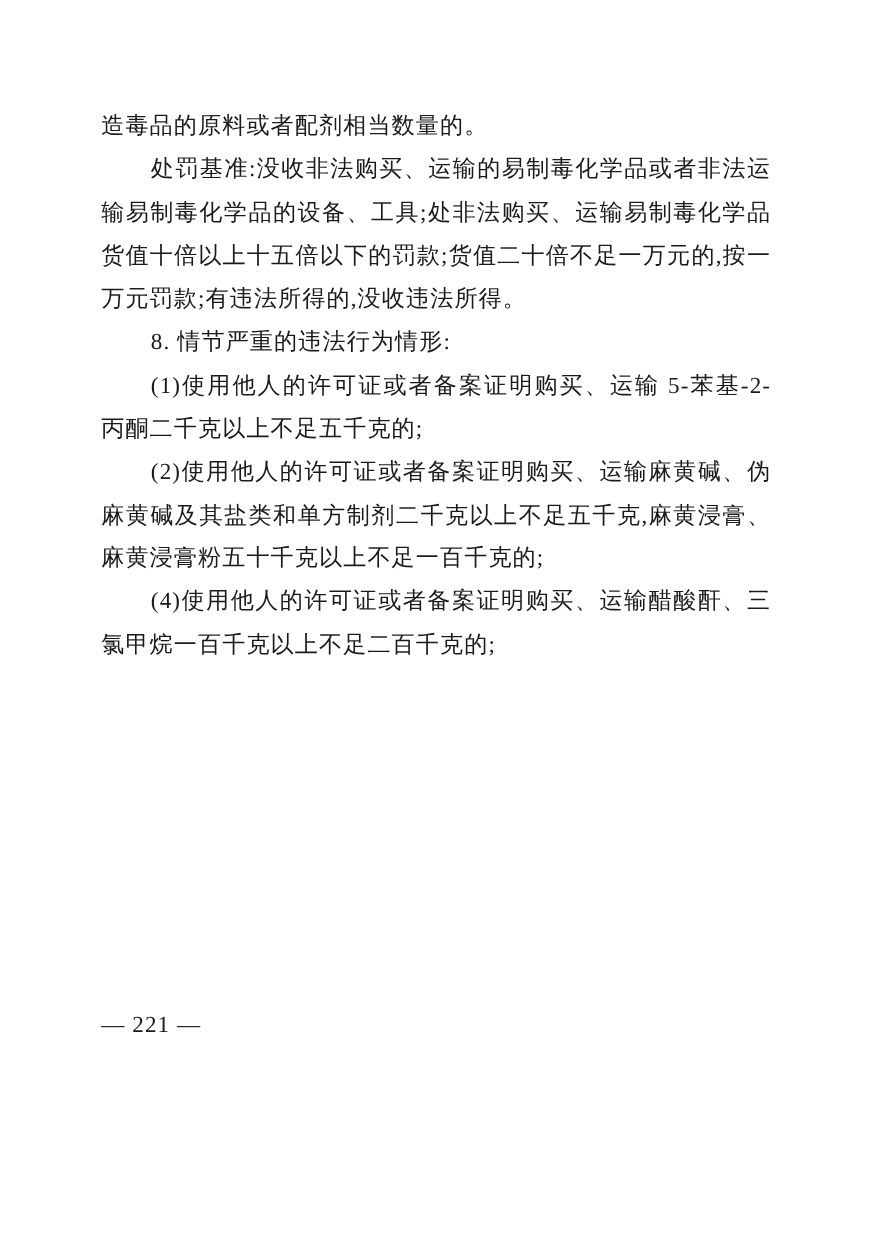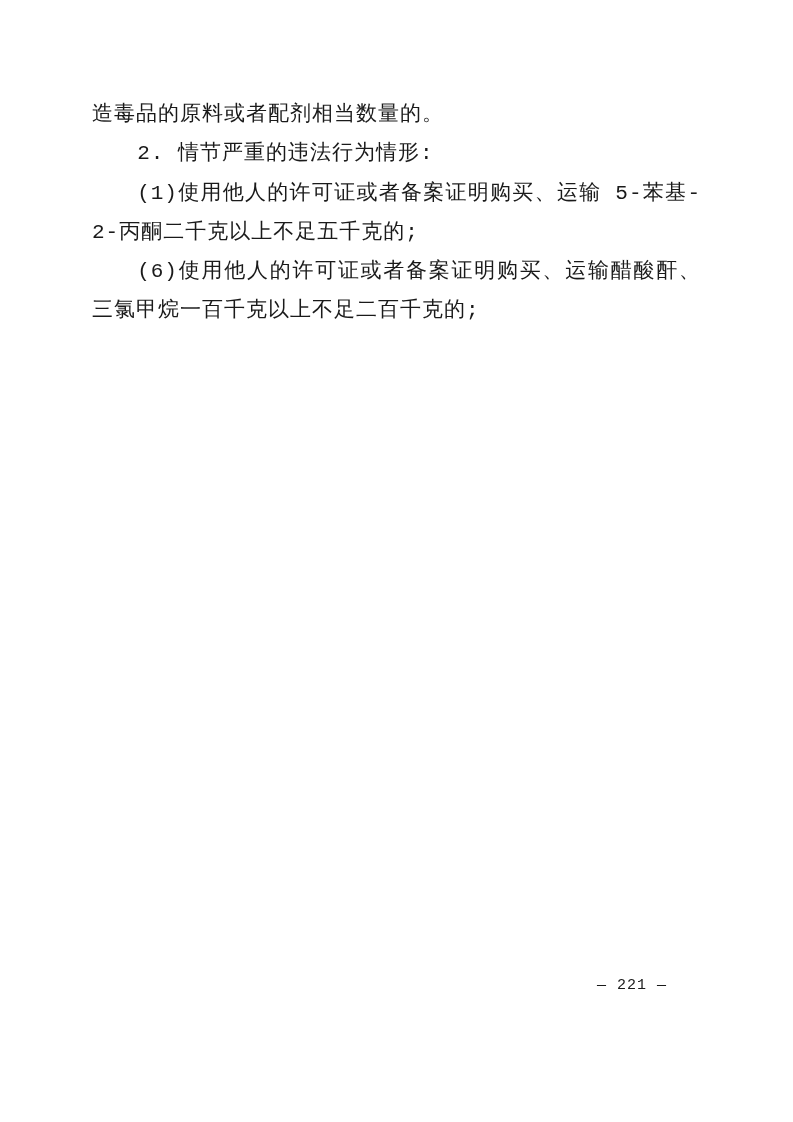--- a/index.html
+++ b/index.html
@@ -6,21 +6,21 @@
     margin: 0;
     padding: 0;
     background: #e8e8e8;
   }
   .page {
     position: relative;
     width: 793px;
     height: 1122px;
     margin: 0 auto;
     background: #ffffff;
-    font-family: Liberation Mono, monospace;
+    font-family: Liberation Serif, serif;
     color: #1a1a1a;
     overflow: hidden;
   }
   .content {
     position: absolute;
     left: 92px;
     top: 95px;
     width: 609px;
   }
   .body-para {
@@ -33,34 +33,35 @@
   }
   .body-para.indented {
     text-indent: 2.15em;
   }
   .italic {
     font-style: italic;
   }
   .page-number {
     position: absolute;
     left: 92px;
-    top: 966px;
+    top: 912px;
     width: 609px;
     box-sizing: border-box;
     padding-right: 34px;
-    text-align: right;
-    font-size: 15px;
+    font-size: 21px;
     line-height: 39.3px;
     letter-spacing: 1px;
   }
 </style>
 </head>
 <body>
 
 <div class="page">
   <div class="content">
     <p class="body-para"><span>造毒品的原料或者配剂相当数量的。</span></p>
-    <p class="body-para indented"><span>2. 情节严重的违法行为情形:</span></p>
+    <p class="body-para indented"><span>处罚基准:没收非法购买、运输的易制毒化学品或者非法运输易制毒化学品的设备、工具;处非法购买、运输易制毒化学品货值十倍以上十五倍以下的罚款;货值二十倍不足一万元的,按一万元罚款;有违法所得的,没收违法所得。</span></p>
+    <p class="body-para indented"><span>8. 情节严重的违法行为情形:</span></p>
     <p class="body-para indented"><span>(1)使用他人的许可证或者备案证明购买、运输 5-苯基-2-丙酮二千克以上不足五千克的;</span></p>
-    <p class="body-para indented"><span>(6)使用他人的许可证或者备案证明购买、运输醋酸酐、三氯甲烷一百千克以上不足二百千克的;</span></p>
+    <p class="body-para indented"><span>(2)使用他人的许可证或者备案证明购买、运输麻黄碱、伪麻黄碱及其盐类和单方制剂二千克以上不足五千克,麻黄浸膏、麻黄浸膏粉五十千克以上不足一百千克的;</span></p>
+    <p class="body-para indented"><span>(4)使用他人的许可证或者备案证明购买、运输醋酸酐、三氯甲烷一百千克以上不足二百千克的;</span></p>
   </div>
   <div class="page-number">— 221 —</div>
 </div>
 
 </body></html>

